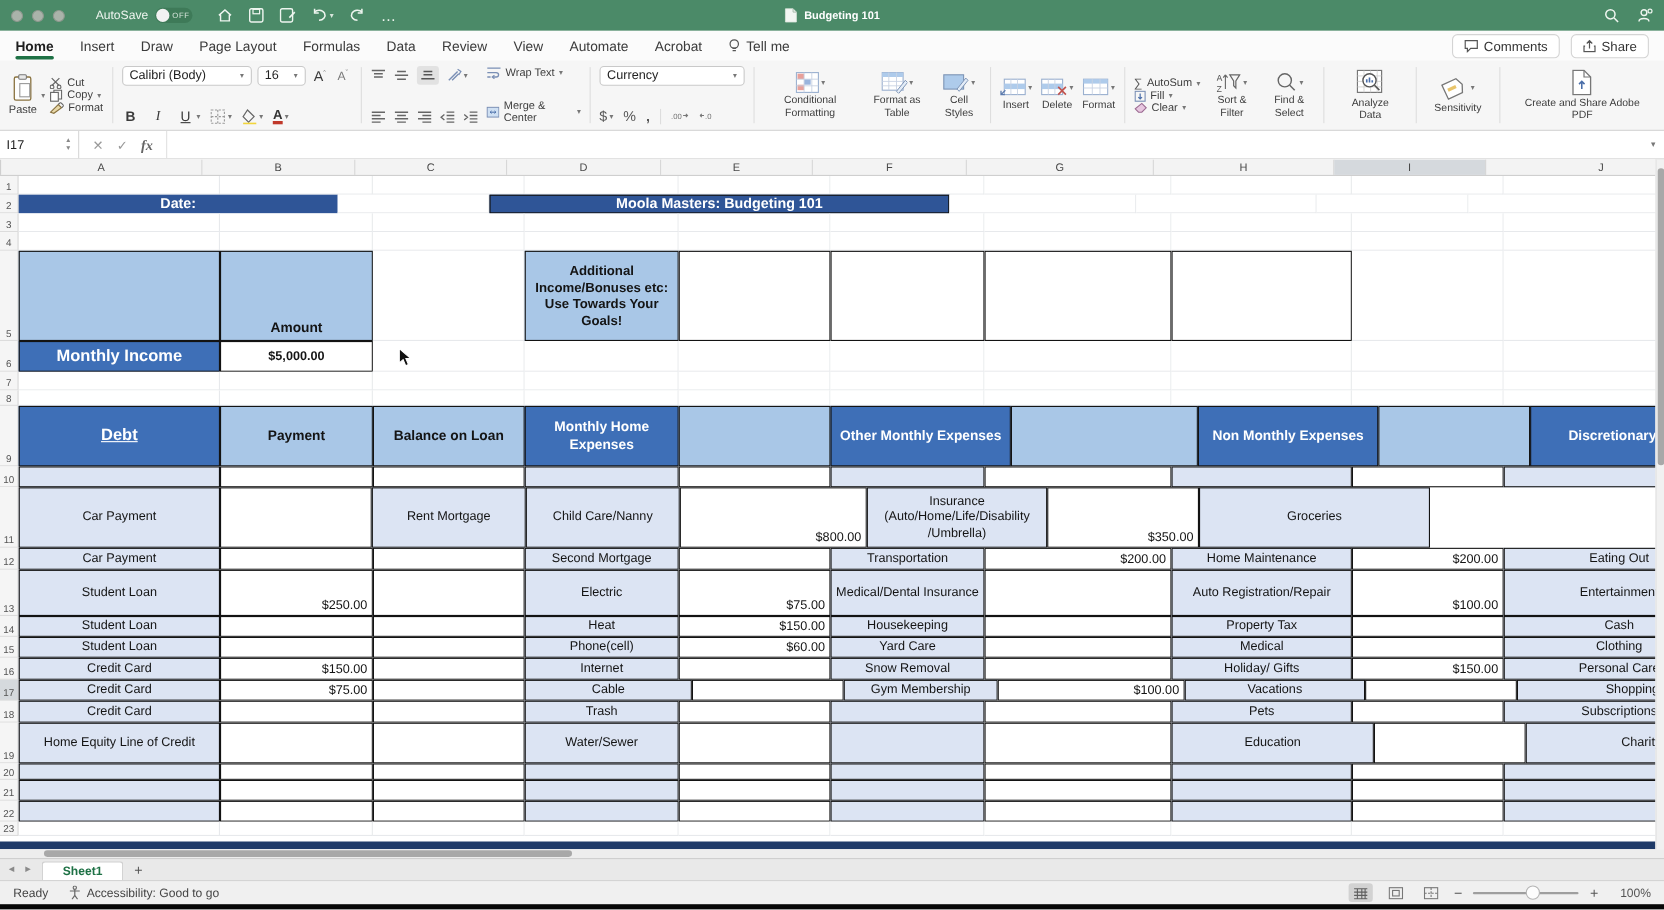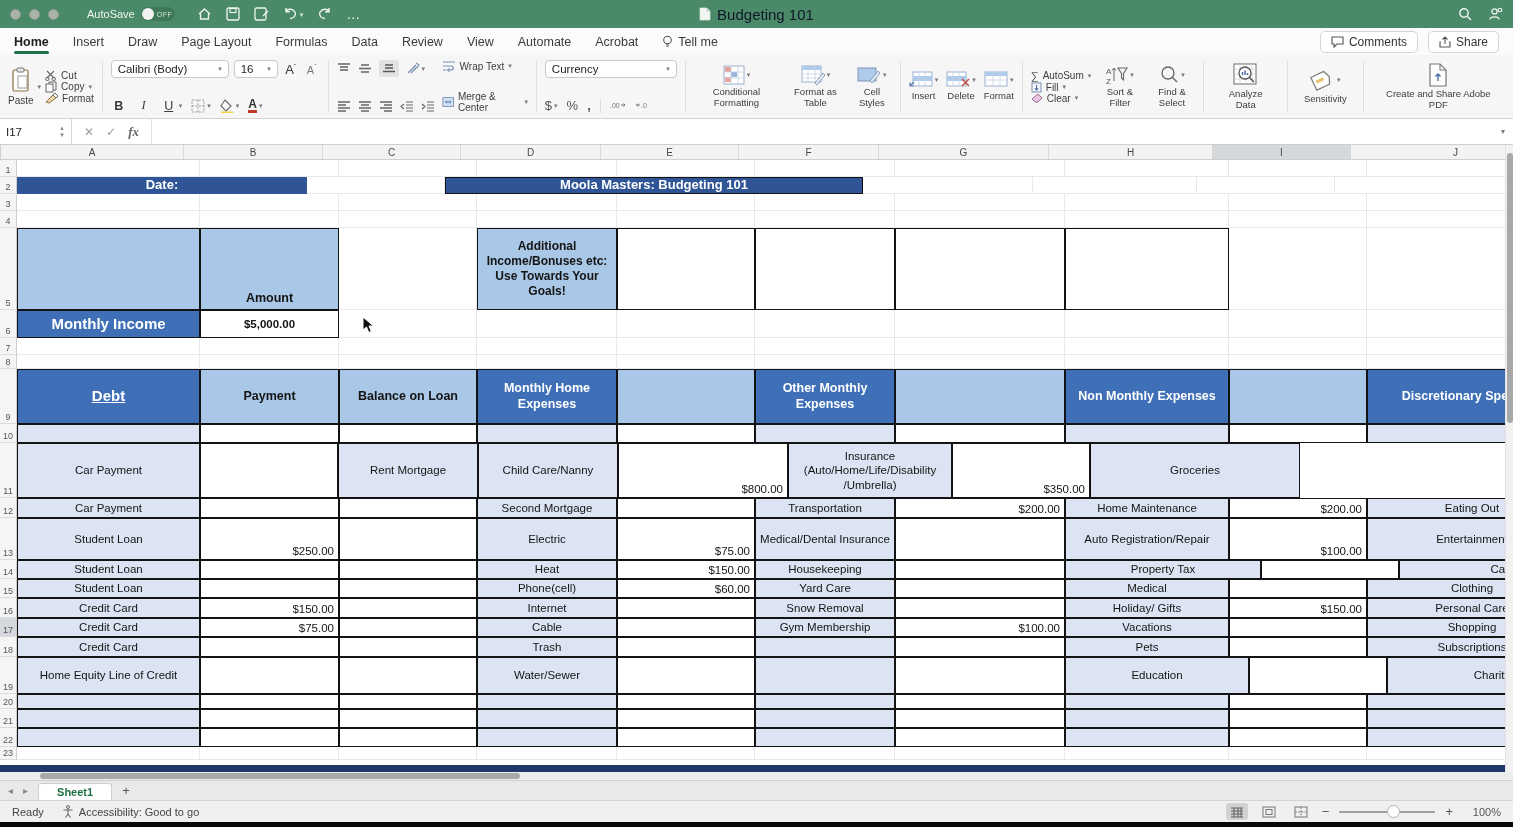--- a/index.html
+++ b/index.html
@@ -12,21 +12,21 @@
     display:flex; align-items:center; color:#fff; padding:0 10px; }
   .lights { display:flex; gap:8px; margin-right:28px; }
   .light { width:11px; height:11px; border-radius:50%; background:#aab3aa; border:1px solid #8e988e; }
   .autosave { display:flex; align-items:center; gap:6px; font-size:11px; color:#eef5ef; }
   .toggle { width:34px; height:14px; border-radius:8px; background:#3e7a58; display:flex; align-items:center; padding:1px; }
   .knob { width:12px; height:12px; border-radius:50%; background:#f2f2f2; }
   .toggle .off { font-size:7px; color:#d8e6dc; margin-left:3px; letter-spacing:.5px; }
   .tb-icons { display:flex; align-items:center; gap:14px; margin-left:22px; }
   .tb-ic { color:#eef5ef; font-size:14px; line-height:1; display:flex; align-items:center; gap:2px; }
   .tb-title { position:absolute; left:0; right:0; top:0; height:28px; display:flex; align-items:center;
-    justify-content:center; gap:6px; font-size:15px; font-weight:normal; color:#0f172a; pointer-events:none; }
+    justify-content:center; gap:6px; font-size:10px; font-weight:bold; color:#ffffff; pointer-events:none; }
   .tb-right { margin-left:auto; display:flex; gap:16px; }
   svg.ic { display:block; }
 
   
   .tabrow { position:absolute; top:28px; left:0; width:100%; height:27px; background:#fbfbfb;
     display:flex; align-items:center; padding:0 14px; }
   .tabs { display:flex; gap:24px; align-items:center; height:100%; }
   .tab { font-size:12.5px; color:#3b3b3b; height:100%; display:flex; align-items:center; position:relative; cursor:default; }
   .tab.active { color:#1e1e1e; font-weight:bold; }
   .tab.active::after { content:""; position:absolute; left:0; right:0; bottom:1px; height:3px;
@@ -703,21 +703,21 @@
           <div class="cell plain" style="width: 138px;"></div>
           <div class="cell plain" style="width: 210px;"></div>
         </div>
         <div class="gr" style="height: 55px;">
           <div class="gut">9</div>
           <div class="cell mb bd big" style="width: 183px; text-decoration: underline;">Debt</div>
           <div class="cell lb bd hdr" style="width: 139px;">Payment</div>
           <div class="cell lb bd hdr" style="width: 138px;">Balance on Loan</div>
           <div class="cell mb bd hdr" style="width: 140px;">Monthly Home Expenses</div>
           <div class="cell lb bd" style="width: 138px;"></div>
-          <div class="cell mb bd hdr" style="width: 140px;">Other Monthly Expenses</div>
+          <div class="cell mb bd hdr" style="width: 164px;">Other Monthly Expenses</div>
           <div class="cell lb bd" style="width: 170px;"></div>
           <div class="cell mb bd hdr" style="width: 164px;">Non Monthly Expenses</div>
           <div class="cell lb bd" style="width: 138px;"></div>
           <div class="cell mb bd hdr" style="width: 210px;">Discretionary Spending</div>
         </div>
         <div class="gr" style="height: 19px;">
           <div class="gut">10</div>
           <div class="cell band bd" style="width: 183px;"></div>
           <div class="cell wh bd" style="width: 139px;"></div>
           <div class="cell wh bd" style="width: 138px;"></div>
@@ -768,21 +768,21 @@
         </div>
         <div class="gr" style="height: 19px;">
           <div class="gut">14</div>
           <div class="cell band bd" style="width: 183px;">Student Loan</div>
           <div class="cell wh bd" style="width: 139px;"></div>
           <div class="cell wh bd" style="width: 138px;"></div>
           <div class="cell band bd" style="width: 140px;">Heat</div>
           <div class="cell wh bd val" style="width: 138px;">$150.00</div>
           <div class="cell band bd" style="width: 140px;">Housekeeping</div>
           <div class="cell wh bd" style="width: 170px;"></div>
-          <div class="cell band bd" style="width: 196px;">Property Tax</div>
+          <div class="cell band bd" style="width: 164px;">Property Tax</div>
           <div class="cell wh bd" style="width: 138px;"></div>
           <div class="cell band bd" style="width: 210px;">Cash</div>
         </div>
         <div class="gr" style="height: 19px;">
           <div class="gut">15</div>
           <div class="cell band bd" style="width: 183px;">Student Loan</div>
           <div class="cell wh bd" style="width: 139px;"></div>
           <div class="cell wh bd" style="width: 138px;"></div>
           <div class="cell band bd" style="width: 140px;">Phone(cell)</div>
           <div class="cell wh bd val" style="width: 138px;">$60.00</div>
@@ -803,21 +803,21 @@
           <div class="cell wh bd" style="width: 170px;"></div>
           <div class="cell band bd" style="width: 164px;">Holiday/ Gifts</div>
           <div class="cell wh bd val" style="width: 138px;">$150.00</div>
           <div class="cell band bd" style="width: 210px;">Personal Care</div>
         </div>
         <div class="gr" style="height: 19px;">
           <div class="gut active">17</div>
           <div class="cell band bd" style="width: 183px;">Credit Card</div>
           <div class="cell wh bd val" style="width: 139px;">$75.00</div>
           <div class="cell wh bd" style="width: 138px;"></div>
-          <div class="cell band bd" style="width: 140px;">Cable</div>
+          <div class="cell band bd" style="width: 152px;">Cable</div>
           <div class="cell wh bd" style="width: 138px;"></div>
           <div class="cell band bd" style="width: 140px;">Gym Membership</div>
           <div class="cell wh bd val" style="width: 170px;">$100.00</div>
           <div class="cell band bd" style="width: 164px;">Vacations</div>
           <div class="cell wh bd" style="width: 138px;"></div>
           <div class="cell band bd" style="width: 210px;">Shopping</div>
         </div>
         <div class="gr" style="height: 20px;">
           <div class="gut">18</div>
           <div class="cell band bd" style="width: 183px;">Credit Card</div>

